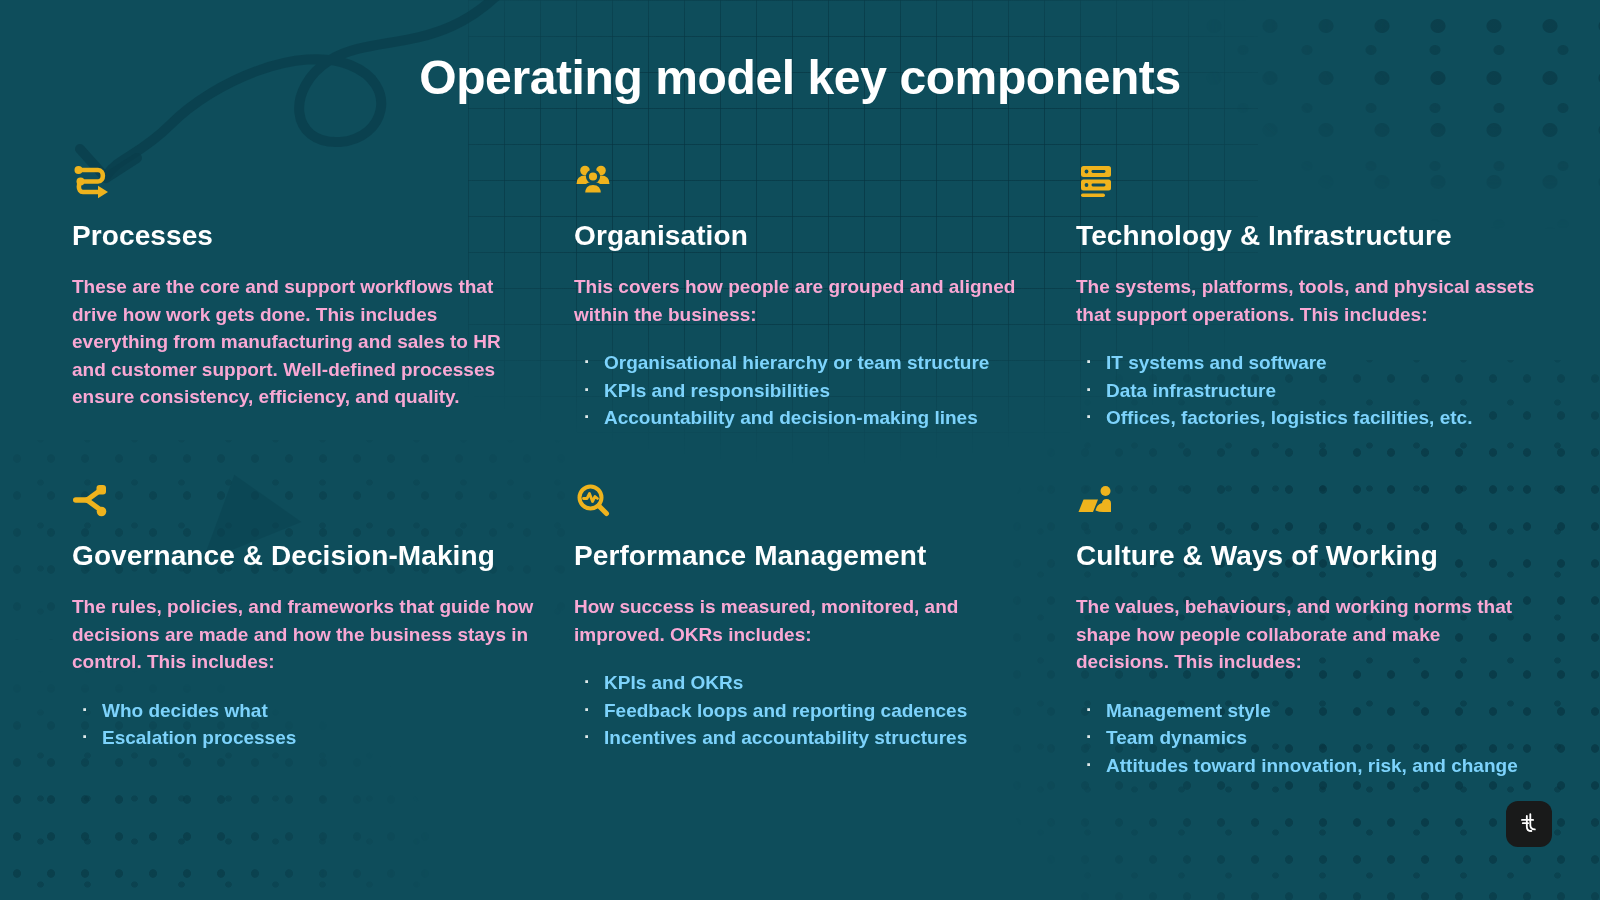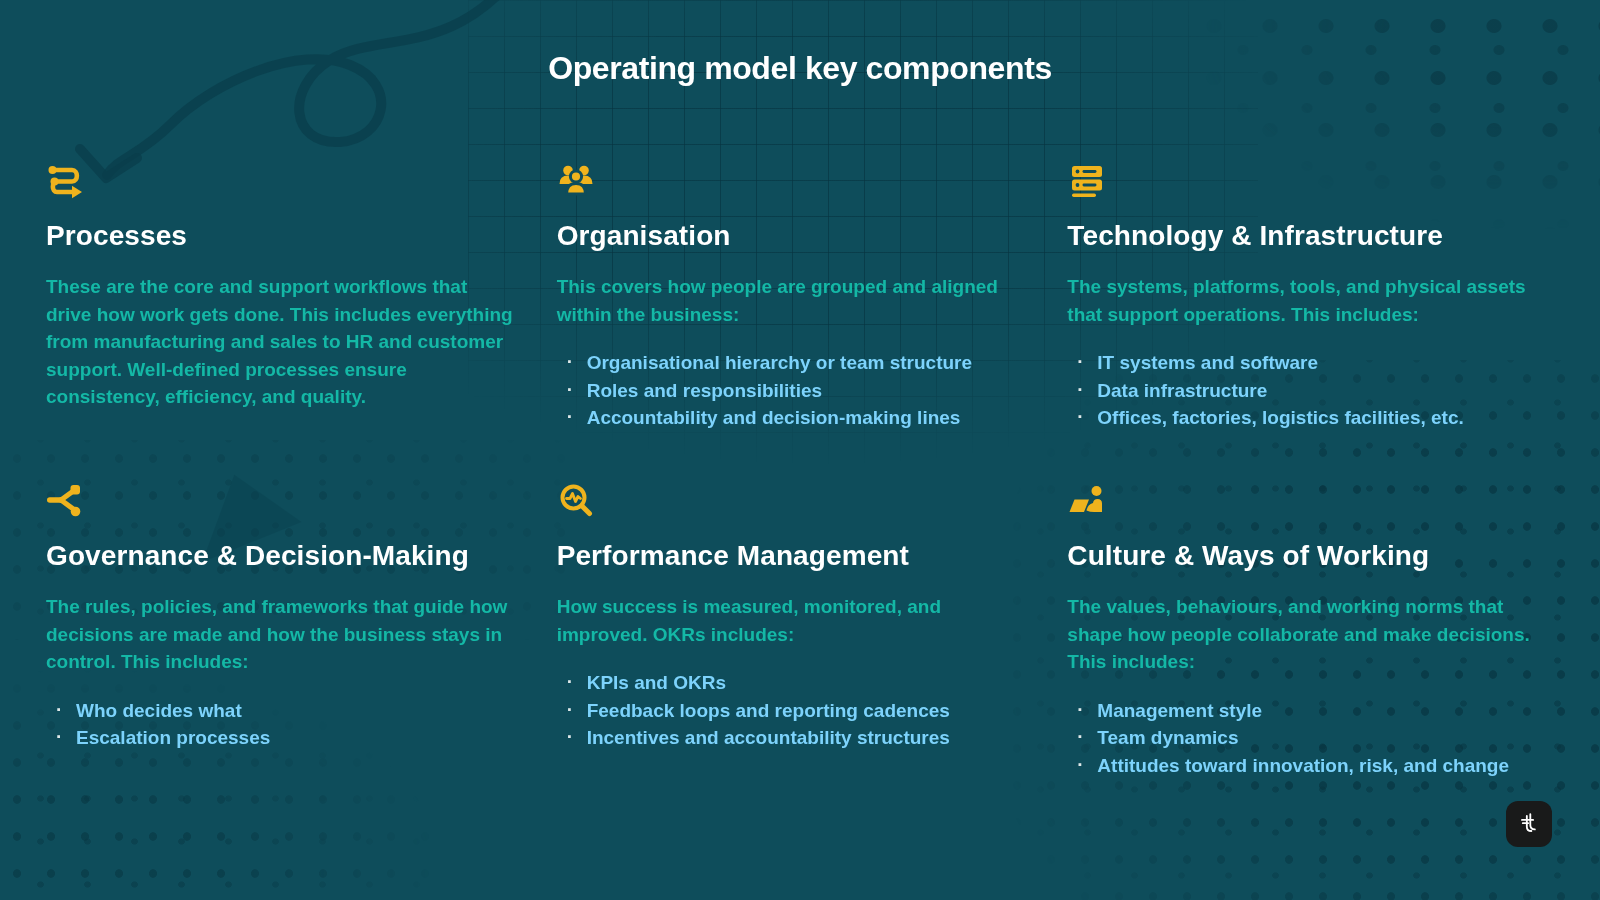--- a/index.html
+++ b/index.html
@@ -51,35 +51,35 @@
     left:0;bottom:0;width:440px;height:230px;opacity:.8;
     -webkit-mask-image:radial-gradient(ellipse 85% 95% at 20% 90%, #000 35%, transparent 96%);
     mask-image:radial-gradient(ellipse 85% 95% at 20% 90%, #000 35%, transparent 96%);
   }
   .doodle-arrow{position:absolute;left:0;top:0;z-index:0;}
   .triangle-doodle{position:absolute;left:178px;top:468px;z-index:0;opacity:.5;}
 
   
   .page-title{
     position:absolute;top:50px;left:0;right:0;z-index:2;margin:0;
-    text-align:center;color:#ffffff;font-size:32px;font-weight:700;
+    text-align:center;color:#ffffff;font-size:48px;font-weight:700;
     letter-spacing:-.4px;
   }
   .row{
-    position:absolute;left:46px;right:62px;z-index:2;
+    position:absolute;left:72px;right:62px;z-index:2;
     display:grid;grid-template-columns:repeat(3,1fr);column-gap:40px;
   }
   .row-1{top:161px;}
   .row-2{top:481px;}
   .card .icon{display:block;height:40px;margin-bottom:19px;}
   .card h2{
     margin:0 0 21px;font-size:28px;font-weight:700;color:#ffffff;letter-spacing:.1px;
   }
   .card p{
-    margin:0;font-size:19px;line-height:1.45;color:#14b8a6;font-weight:600;
+    margin:0;font-size:19px;line-height:1.45;color:#f9a8d4;font-weight:600;
   }
   .card ul{list-style:none;margin:21px 0 0;padding:0;}
   .card li{
     position:relative;padding-left:30px;font-size:19px;line-height:1.45;
     color:#7dd3fc;font-weight:600;
   }
   .card li::before{
     content:"·";position:absolute;left:10px;top:-1px;font-weight:700;color:#dfe9ea;
   }
 
@@ -130,21 +130,21 @@
         <circle cx="27" cy="7.5" r="4.8" fill="#efb31d"></circle>
         <path d="M2.5 21 Q2.5 12.5 11 12.5 Q19.5 12.5 19.5 21 Z" fill="#efb31d"></path>
         <path d="M18.5 21 Q18.5 12.5 27 12.5 Q35.5 12.5 35.5 21 Z" fill="#efb31d"></path>
         <circle cx="19" cy="13.5" r="5.6" fill="#efb31d" stroke="#0e4d5b" stroke-width="3"></circle>
         <path d="M9.5 31 Q9.5 20.5 19 20.5 Q28.5 20.5 28.5 31 Z" fill="#efb31d" stroke="#0e4d5b" stroke-width="3"></path>
       </svg>
       <h2>Organisation</h2>
       <p>This covers how people are grouped and aligned within the business:</p>
       <ul>
         <li>Organisational hierarchy or team structure</li>
-        <li>Roles and responsibilities</li>
+        <li>KPIs and responsibilities</li>
         <li>Accountability and decision-making lines</li>
       </ul>
     </div>
 
     <div class="card">
       <svg class="icon" width="40" height="36" viewBox="0 0 40 36">
         <rect x="5" y="3" width="30" height="11" rx="2.5" fill="#efb31d"></rect>
         <rect x="5" y="16.5" width="30" height="11" rx="2.5" fill="#efb31d"></rect>
         <circle cx="10.5" cy="8.5" r="1.9" fill="#0e4d5b"></circle>
         <rect x="15.5" y="7.1" width="14" height="2.8" rx="1.4" fill="#0e4d5b"></rect>

